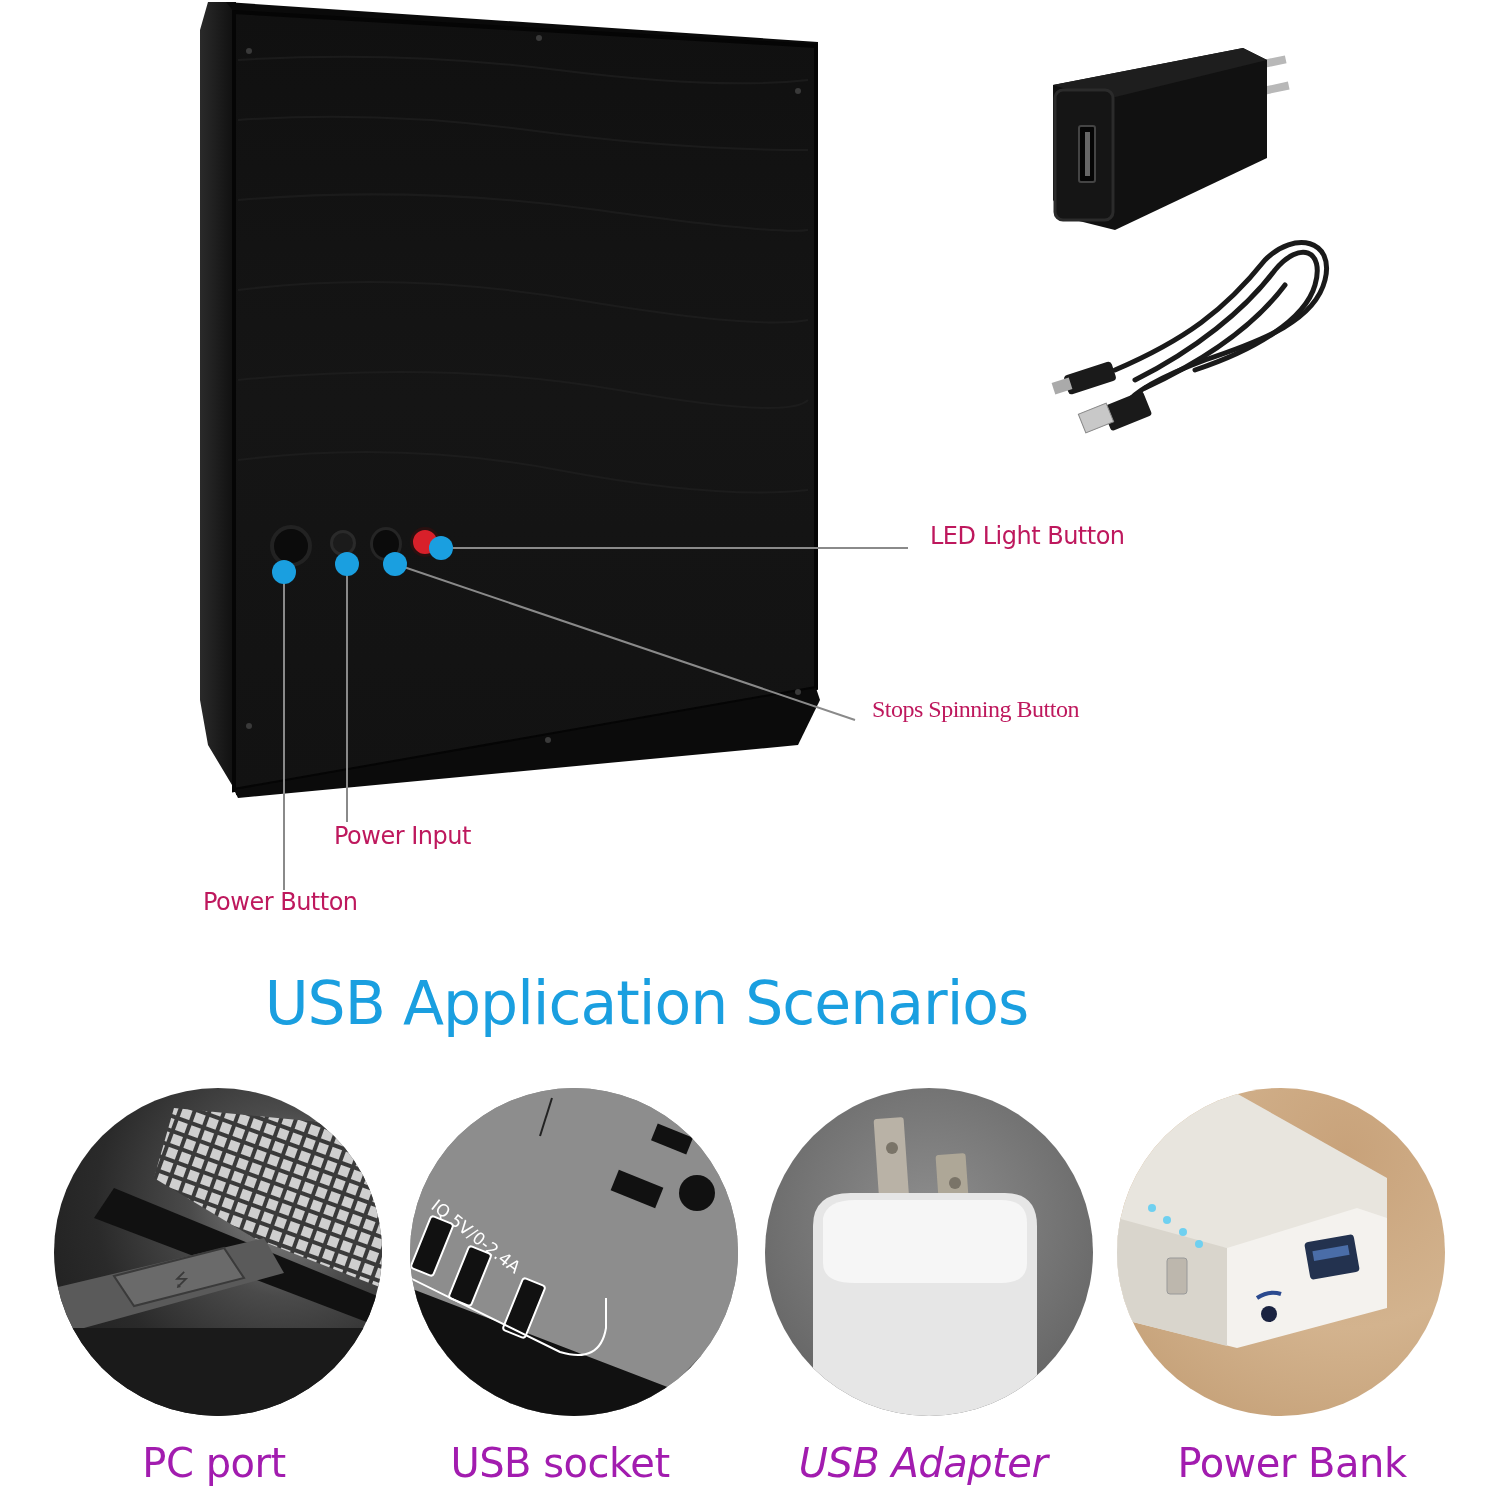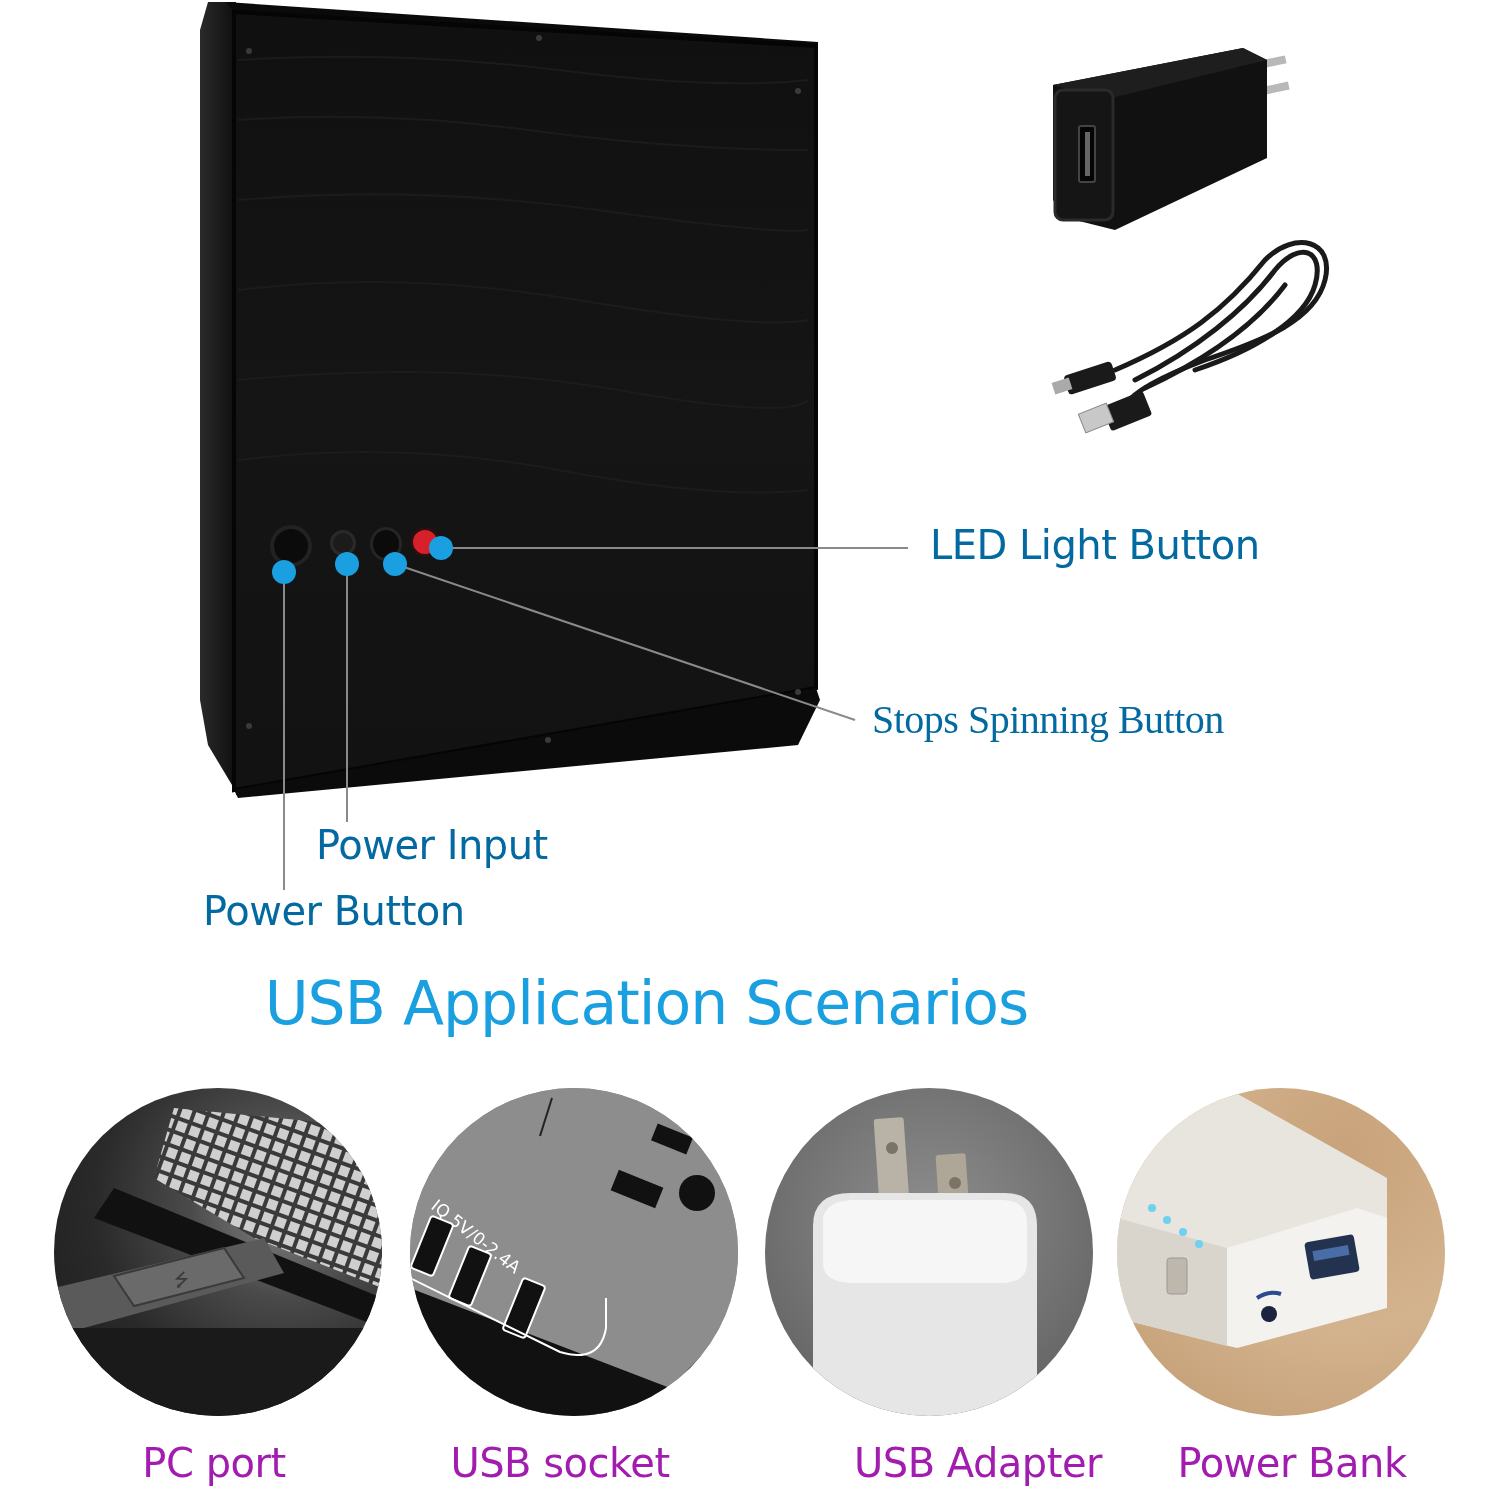--- a/index.html
+++ b/index.html
@@ -1,18 +1,18 @@
 <!DOCTYPE html>
 <html><head>
 <meta charset="utf-8">
 <style>
   html, body { margin:0; padding:0; background:#ffffff; }
   body { width:1497px; height:1497px; position:relative; overflow:hidden; font-family:"DejaVu Sans", sans-serif; }
   .abs { position:absolute; }
-  .label { position:absolute; color:#0369a1; font-family:"DejaVu Sans", sans-serif; font-size:40px; white-space:nowrap; letter-spacing:-0.5px; }
+  .label { position:absolute; color:#be185d; font-family:"DejaVu Sans", sans-serif; font-size:24px; white-space:nowrap; letter-spacing:-0.5px; }
   .heading { position:absolute; left:0; width:1293px; top:968px; text-align:center; color:#1a9fe0; font-family:"DejaVu Sans", sans-serif; font-size:60px; letter-spacing:-1px; }
   .caption { position:absolute; top:1440px; width:340px; text-align:center; color:#a21caf; font-size:40px; letter-spacing:-0.5px; }
   .circle { position:absolute; top:1088px; width:328px; height:328px; border-radius:50%; overflow:hidden; }
   .dot { position:absolute; width:24px; height:24px; border-radius:50%; background:#1a9fe0; }
 </style>
 </head>
 <body>
 
 <div class="abs" style="left:198px;top:0;width:625px;height:800px;">
   <svg width="625" height="800" viewBox="0 0 625 800">
@@ -70,21 +70,21 @@
   </g>
 </svg>
 
 <div class="dot" style="left:272px;top:560px;"></div>
 <div class="dot" style="left:335px;top:552px;"></div>
 <div class="dot" style="left:383px;top:552px;"></div>
 <div class="dot" style="left:429px;top:536px;"></div>
 
 <div class="label" style="left:930px;top:522px;">LED Light Button</div>
 <div class="label" style="left:872px;top:696px;font-family:Liberation Serif, serif;">Stops Spinning Button</div>
-<div class="label" style="left:316px;top:822px;">Power Input</div>
+<div class="label" style="left:334px;top:822px;">Power Input</div>
 <div class="label" style="left:203px;top:888px;">Power Button</div>
 
 <div class="abs" style="left:1045px;top:40px;width:290px;height:200px;">
   <svg width="290" height="200" viewBox="0 0 290 200">
 
     <rect x="215" y="18" width="26" height="8" fill="#b8b8b8" transform="rotate(-12 228 22)"></rect>
     <rect x="220" y="44" width="24" height="8" fill="#b8b8b8" transform="rotate(-12 232 48)"></rect>
 
     <polygon points="8,45 198,8 222,20 222,118 70,190 22,178 8,160" fill="#111"></polygon>
     <polygon points="8,45 198,8 222,20 58,60" fill="#1e1e1e"></polygon>
@@ -172,14 +172,14 @@
     <rect x="50" y="170" width="20" height="36" rx="3" fill="#bdb7ad" stroke="#999" stroke-width="1"></rect>
     <rect x="190" y="150" width="50" height="38" rx="4" fill="#23324f" transform="rotate(-10 215 169)"></rect>
     <rect x="196" y="160" width="36" height="10" fill="#4a6da8" transform="rotate(-10 214 165)"></rect>
     <path d="M140 210 Q152 202 164 206" stroke="#2b4a8f" stroke-width="4" fill="none"></path>
     <circle cx="152" cy="226" r="8" fill="#1a2340"></circle>
   </svg>
 </div>
 
 <div class="caption" style="left:44px;">PC port</div>
 <div class="caption" style="left:390px;">USB socket</div>
-<div class="caption" style="left:808px;">USB Adapter</div>
+<div class="caption" style="left:753px;font-style:italic;">USB Adapter</div>
 <div class="caption" style="left:1122px;">Power Bank</div>
 
 </body></html>

